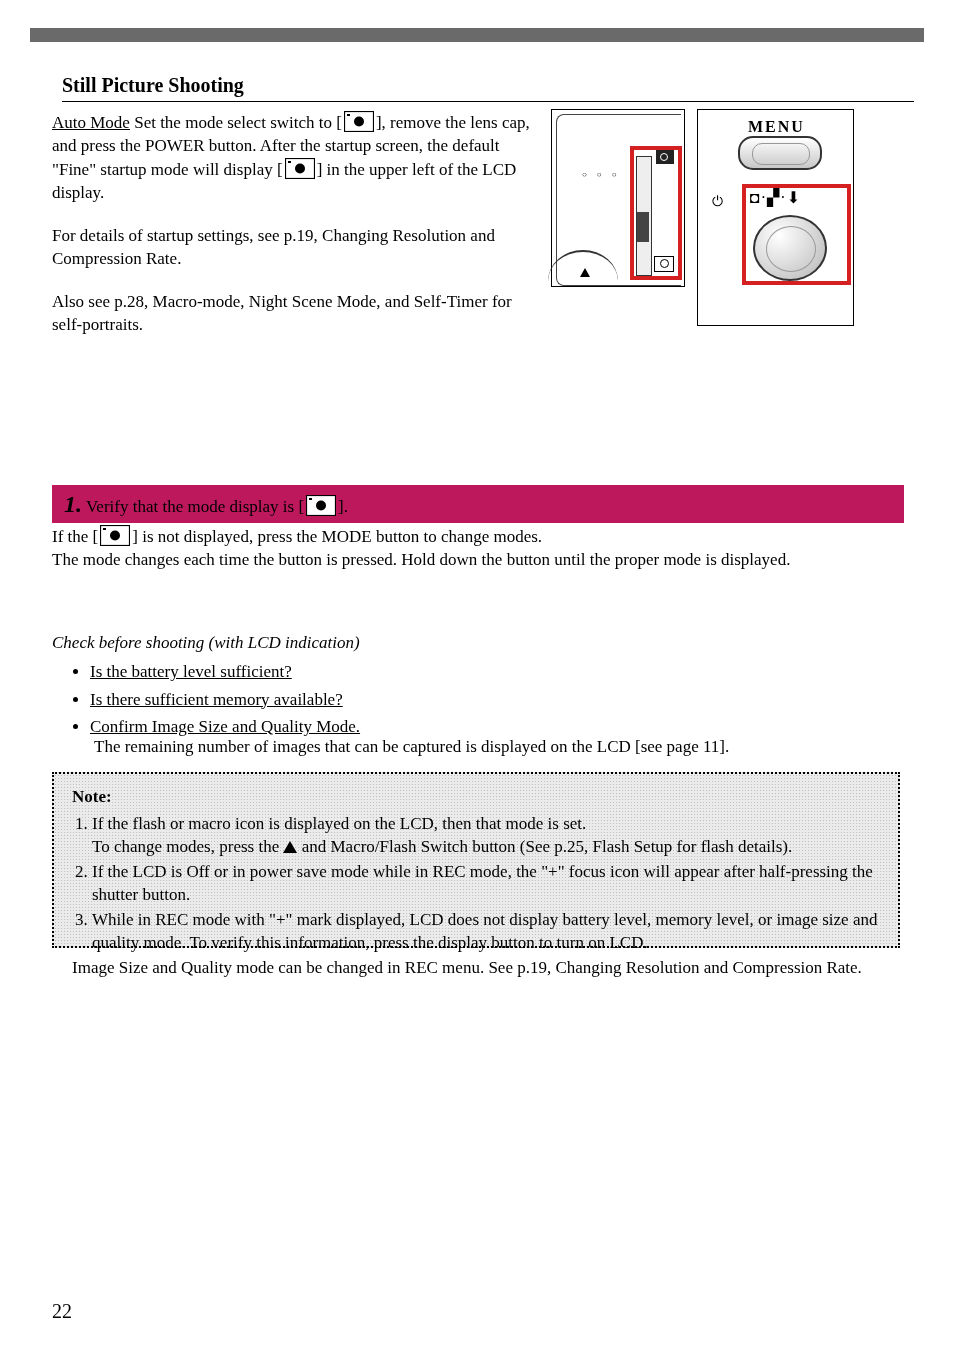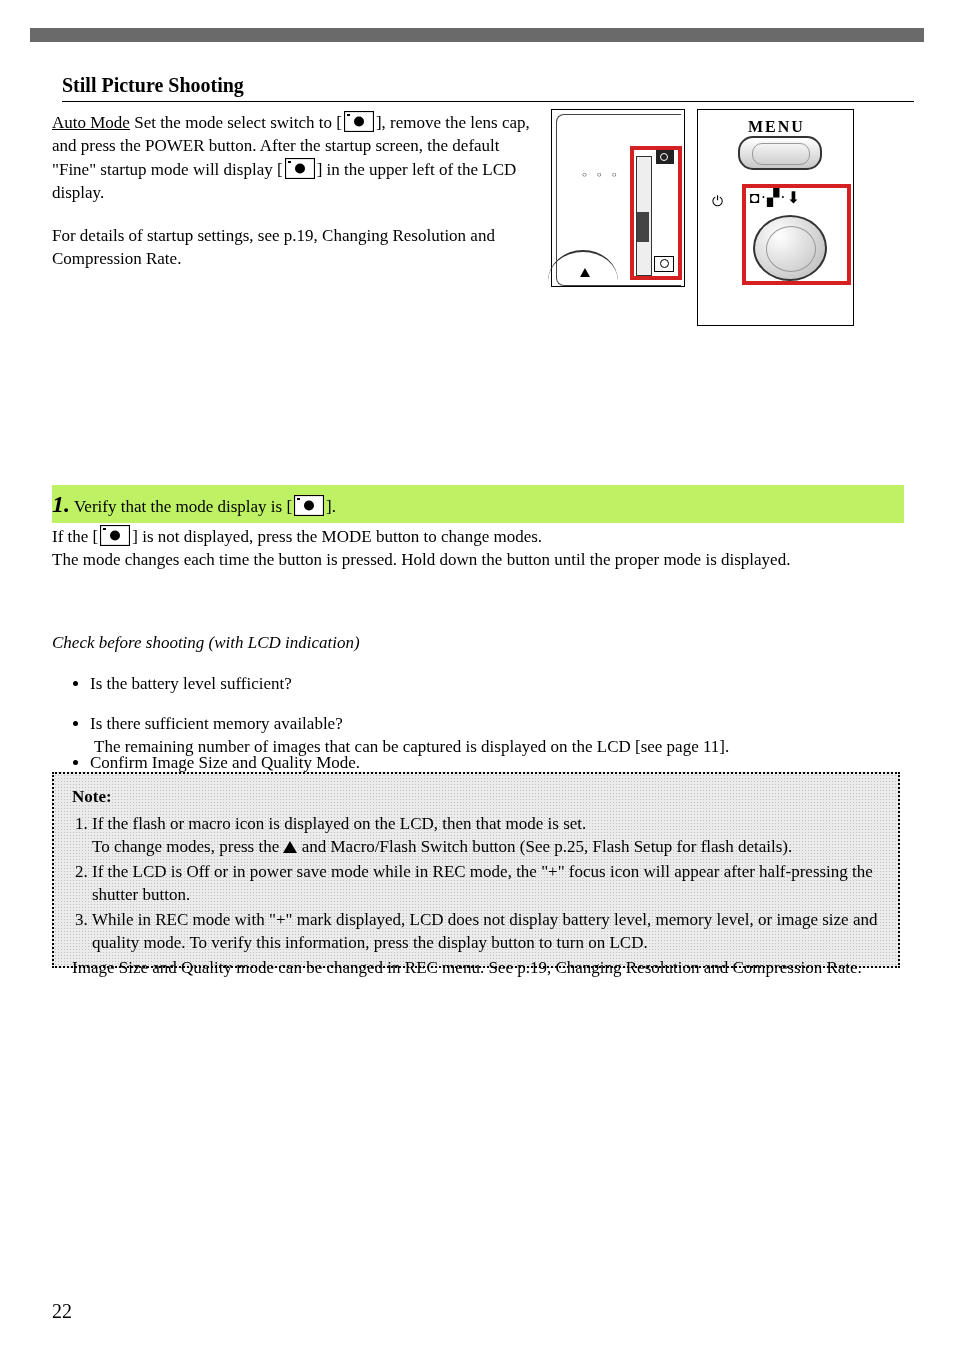--- a/index.html
+++ b/index.html
@@ -192,58 +192,58 @@
   }
 
   
   .step-block {
     position: absolute;
     left: 52px;
     top: 485px;
     width: 852px;
   }
   .step-head {
-    background: #bef264;
-    padding: 3px 2px 3px 0;
+    background: #be185d;
+    padding: 3px 2px 3px 12px;
   }
   .step-head .num { font-weight: bold; font-size: 24px; font-style: italic; }
   .step-body { margin-top: 2px; }
 
   
   .check-heading {
     position: absolute;
     left: 52px;
     top: 632px;
     font-weight: normal;
     font-style: italic;
   }
   .check-list {
     position: absolute;
     left: 66px;
     top: 657px;
     width: 838px;
     margin: 0;
     padding: 0 0 0 24px;
   }
-  .check-list li { margin: 14px 0; line-height: 1.5; }
+  .check-list li { margin: 2px 0; line-height: 1.5; text-decoration: underline; }
   .check-sub {
     list-style: none;
     position: absolute;
     left: 94px;
     width: 810px;
     margin: 0; padding: 0;
   }
 
   
   .note-box {
     position: absolute;
     left: 52px;
     top: 772px;
     width: 848px;
-    height: 196px;
+    height: 176px;
     box-sizing: border-box;
     padding: 12px 18px;
     border: 2px dotted #000;
     background-image:
       radial-gradient(circle, #bfbfbf 0.6px, transparent 0.6px);
     background-size: 3px 3px;
     background-color: #ebebeb;
   }
   .note-title { font-weight: bold; margin-bottom: 4px; }
   .note-list { margin: 0; padding-left: 20px; }
@@ -279,20 +279,21 @@
         <circle cx="15" cy="10.5" r="5" fill="#000"></circle>
         <rect x="3" y="3" width="3" height="2" fill="#000"></rect>
       </svg></span><span>], remove the lens cap, and press the POWER button.</span>
   <span>After the startup screen, the default "Fine" startup mode will</span>
   <span>display [</span><span class="icon-camera"><svg viewBox="0 0 30 21">
         <rect x="0.5" y="0.5" width="29" height="20" fill="#fff" stroke="#000" stroke-width="1.2"></rect>
         <circle cx="15" cy="10.5" r="5" fill="#000"></circle>
         <rect x="3" y="3" width="3" height="2" fill="#000"></rect>
       </svg></span><span>] in the upper left of the LCD display.</span>
   <div class="para-gap">For details of startup settings, see p.19, Changing Resolution and Compression Rate.</div>
+  <div class="para-gap">Also see p.28, Macro-mode, Night Scene Mode, and Self-Timer for self-portraits.</div>
 </div>
 
 <div class="figures">
   <div class="fig fig1">
     <div class="body-curve"></div>
     <span class="dots">○ ○ ○</span>
     <div class="switch"></div>
     <div class="vc-icon"></div>
     <div class="cam-icon-b"></div>
     <div class="big-wheel"></div>

